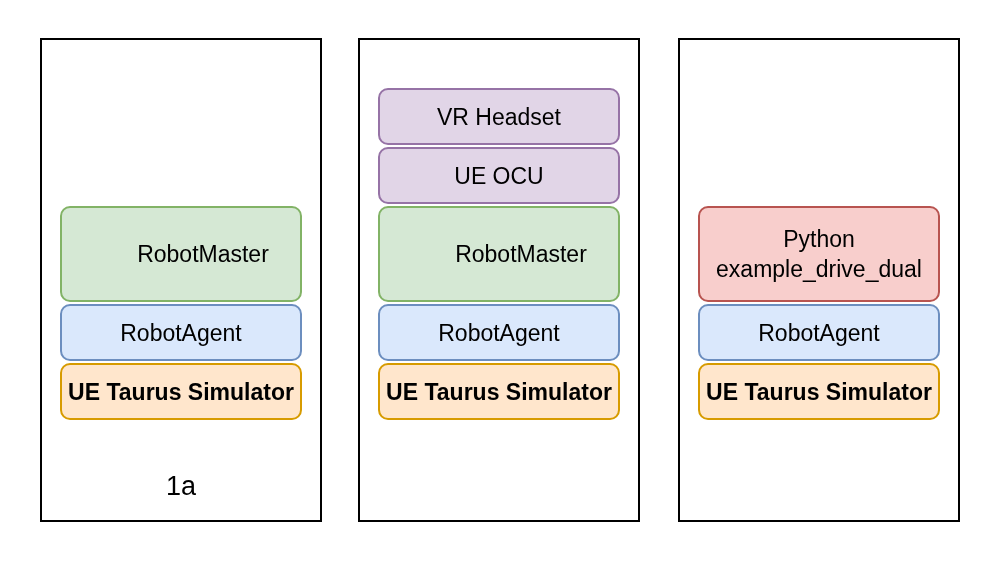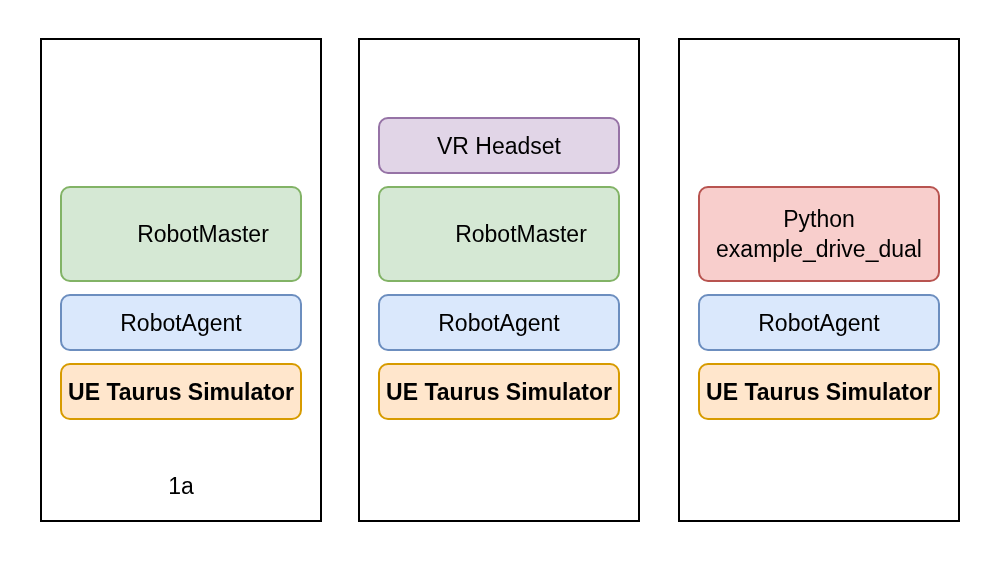--- a/index.html
+++ b/index.html
@@ -29,21 +29,21 @@
   .panel.p1c { left: 678px; }
 
   .stack {
     position: absolute;
     left: 18px;
     right: 18px;
     bottom: 100px;
     display: flex;
     flex-direction: column;
     justify-content: flex-end;
-    gap: 12px;
+    gap: 2px;
   }
   .box {
     box-sizing: border-box;
     border: 2px solid;
     border-radius: 10px;
     display: flex;
     align-items: center;
     justify-content: center;
     text-align: center;
     font-size: 23px;
@@ -60,21 +60,21 @@
   .box.orange { background: var(--orange-fill, #ffe6cc); border-color: var(--orange-stroke, #d79b00); font-weight: bold; }
   .box.purple { background: var(--purple-fill, #e1d5e7); border-color: var(--purple-stroke, #9673a6); }
   .box.red    { background: var(--red-fill,    #f8cecc); border-color: var(--red-stroke,    #b85450); }
 
   .panel-label {
     position: absolute;
     left: 0;
     right: 0;
     bottom: 20px;
     text-align: center;
-    font-size: 23px;
+    font-size: 27px;
     line-height: 28px;
   }
 </style>
 </head>
 <body>
 
 <div class="panel p1a">
   <div class="stack">
     <div class="box green tall">
       <div>
@@ -88,20 +88,23 @@
       <span class="line">UE Taurus Simulator</span>
     </div>
   </div>
   <div class="panel-label">1a</div>
 </div>
 
 <div class="panel p1b">
   <div class="stack">
     <div class="box purple small">
       <span class="line">VR Headset</span>
+    </div>
+    <div class="box purple small">
+      <span class="line">UE OCU</span>
     </div>
     <div class="box green tall">
       <div>
         <span class="line">RobotMaster</span>
       </div>
     </div>
     <div class="box blue small">
       <span class="line">RobotAgent</span>
     </div>
     <div class="box orange small">

